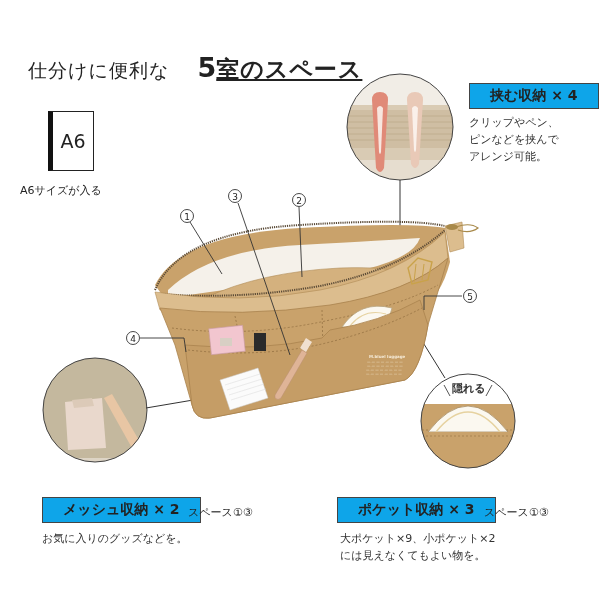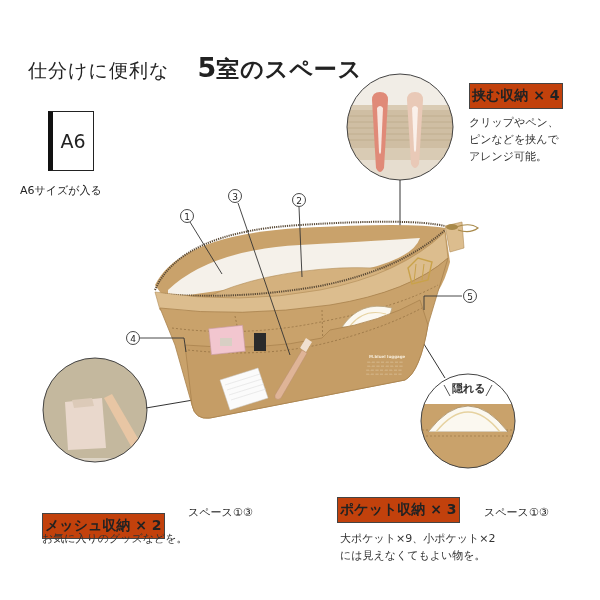--- a/index.html
+++ b/index.html
@@ -1,26 +1,26 @@
 <!DOCTYPE html>
 <html><head>
 <meta charset="utf-8">
 <style>
   html, body { margin:0; padding:0; background:#ffffff; }
   body { width:600px; height:600px; position:relative; overflow:hidden;
          font-family:"DejaVu Sans", "Liberation Sans", sans-serif; color:#222; }
   .abs { position:absolute; }
   .title { left:28px; top:52px; font-size:19px; letter-spacing:1px; color:#222; white-space:nowrap; }
   .title .big { font-size:27px; font-weight:bold; letter-spacing:0; }
-  .title .big2 { font-size:23px; font-weight:bold; }
+  .title .big2 { font-size:23px; font-weight:bold;text-decoration:underline; }
   .a6-card { left:48px; top:111px; width:46px; height:60px; border:1px solid #222; border-left:5px solid #111; box-sizing:border-box;
              display:flex; align-items:center; justify-content:center; font-size:19px; color:#222; }
   .a6-caption { left:20px; top:183px; font-size:11px; color:#222; white-space:nowrap; }
-  .box-label { border:1.5px solid #444; background:#c2410c; font-size:14px; font-weight:bold; color:#222;
-               padding:3px 2px; white-space:nowrap; box-sizing:border-box; }
+  .box-label { border:1.5px solid #444; background:#0ea5e9; font-size:14px; font-weight:bold; color:#222;
+               padding:3px 20px; white-space:nowrap; box-sizing:border-box; }
   .desc { font-size:11px; line-height:17px; color:#333; white-space:nowrap; }
   .space { font-size:11px; color:#222; white-space:nowrap; }
   svg.illus { position:absolute; left:0; top:0; }
 </style>
 </head>
 <body>
 
 <div class="abs title">
   <span>仕分けに便利な</span>
   <span style="display:inline-block;width:14px;"></span>
@@ -181,21 +181,21 @@
 
 <div class="abs" style="left:452px;top:381px;font-size:11px;font-weight:bold;color:#333;">隠れる</div>
 
 <div class="abs box-label" style="left:469px;top:83px;">挟む収納 × 4</div>
 <div class="abs desc" style="left:469px;top:114px;">
   <div>クリップやペン、</div>
   <div>ピンなどを挟んで</div>
   <div>アレンジ可能。</div>
 </div>
 
-<div class="abs box-label" style="left:42px;top:497px;margin-top:16px;">メッシュ収納 × 2</div>
+<div class="abs box-label" style="left:42px;top:497px;">メッシュ収納 × 2</div>
 <div class="abs space" style="left:188px;top:505px;">スペース①③</div>
 <div class="abs desc" style="left:42px;top:530px;">
   <div>お気に入りのグッズなどを。</div>
 </div>
 
 <div class="abs box-label" style="left:337px;top:497px;">ポケット収納 × 3</div>
 <div class="abs space" style="left:484px;top:505px;">スペース①③</div>
 <div class="abs desc" style="left:340px;top:530px;">
   <div>大ポケット×9、小ポケット×2</div>
   <div>には見えなくてもよい物を。</div>

